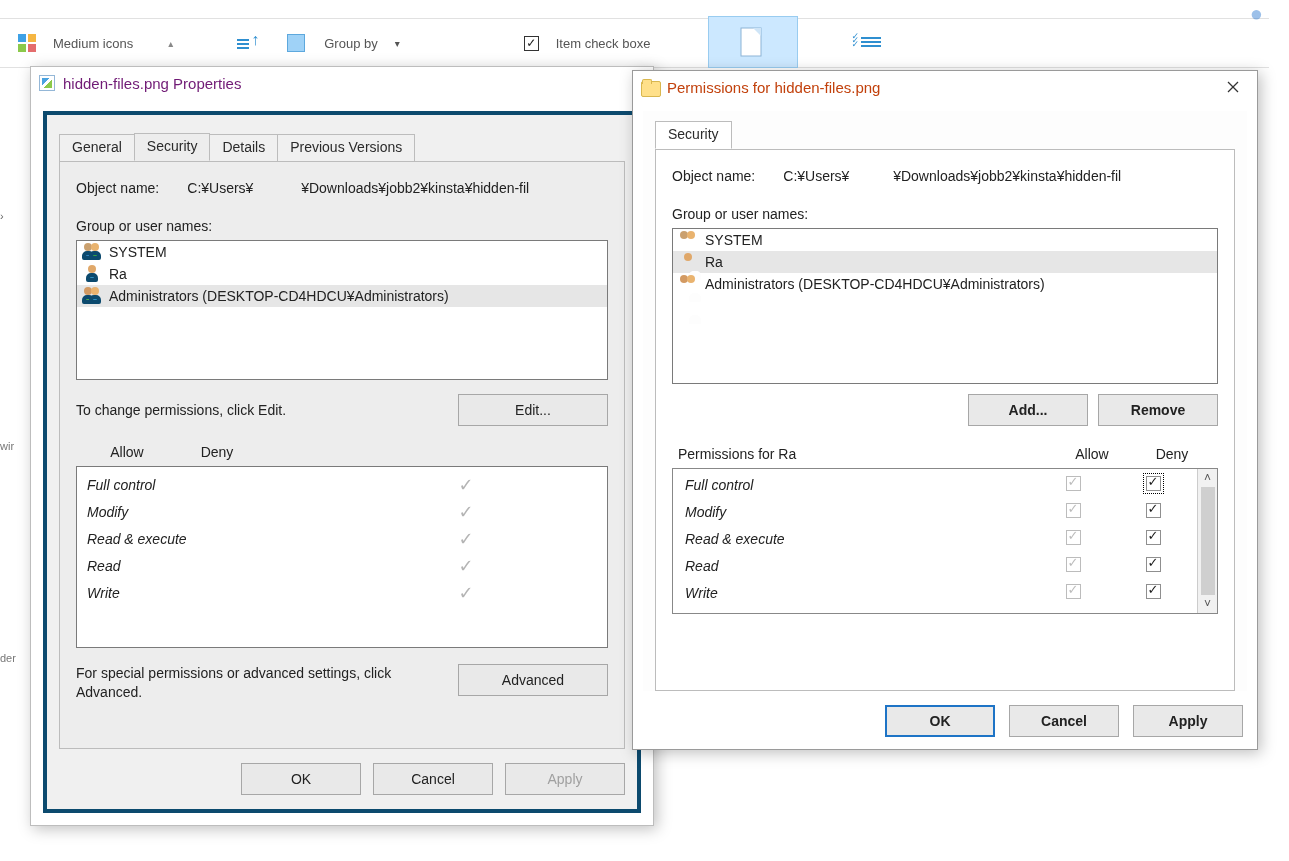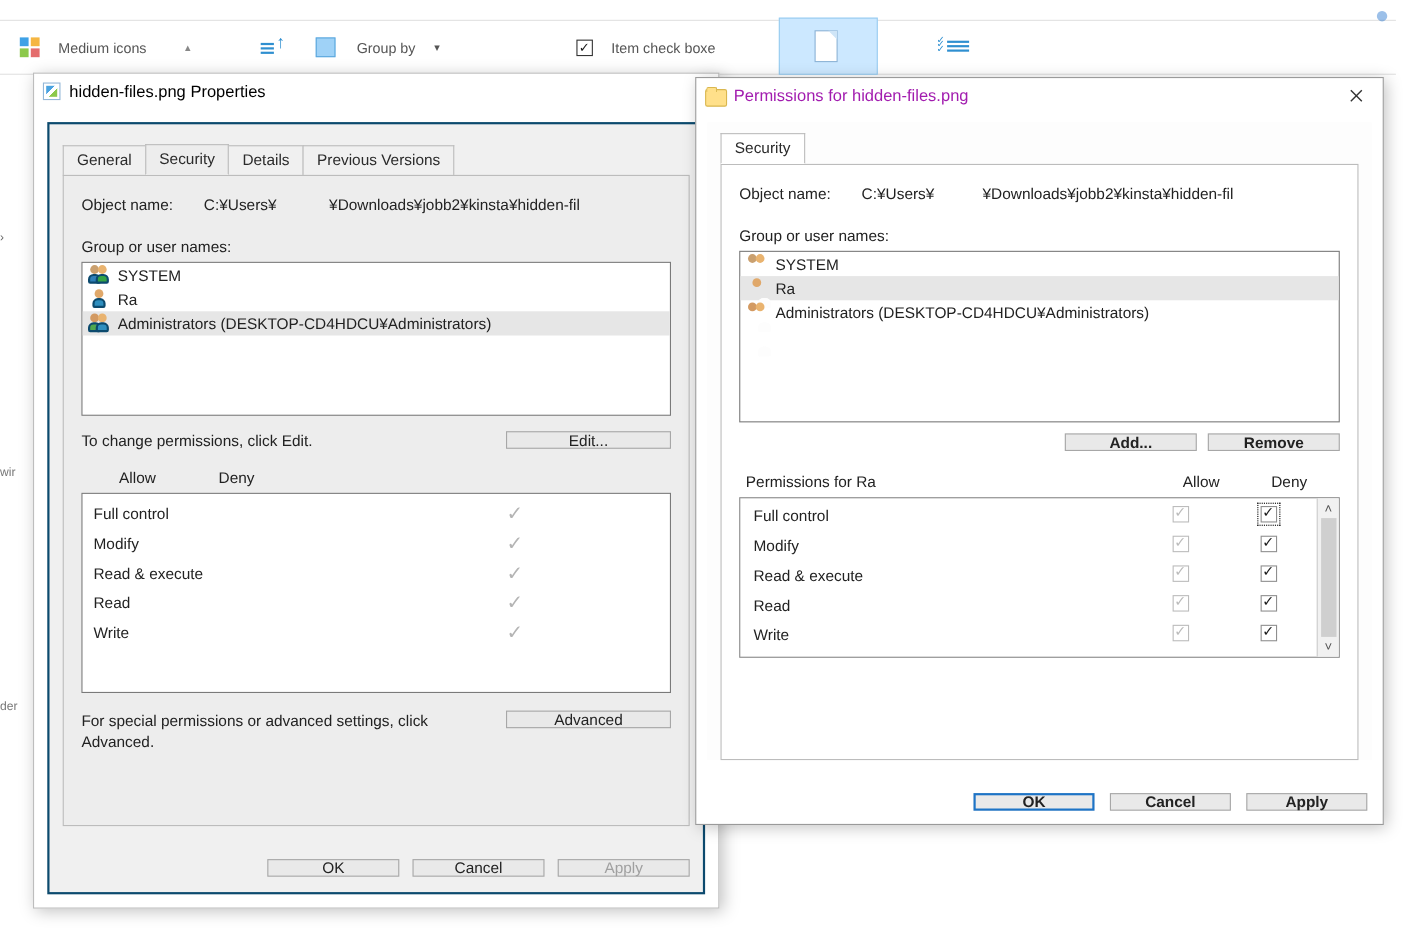--- a/index.html
+++ b/index.html
@@ -54,21 +54,21 @@
   .rib-list-icon span{ height:2px; background:#2f8fd0; position:relative;}
   .rib-list-icon span::before{content:"✓"; position:absolute; left:-10px; top:-6px; font-size:9px; color:#2f8fd0;}
   .rib-arrowlist{ position:relative; width:26px; height:20px; }
   .rib-arrowlist .arr{ position:absolute; left:14px; top:-2px; color:#2f8fd0; font-size:16px; }
   .rib-arrowlist .lines{ position:absolute; left:0; top:4px; width:12px;}
   .rib-arrowlist .lines span{display:block;height:2px;background:#2f8fd0;margin:2px 0;}
   .rib-groupicon{ width:18px; height:18px; background:#9fd2f7; border:1px solid #5da8dd; margin-right:2px;}
   .rib-find-arrow{ position:absolute; left:0; top:210px; color:#666; font-size:11px; }
 
   
-  .bg-sidebar { position:absolute; left:0; top:234px; width:32px; color:#777; font-size:11px; }
+  .bg-sidebar { position:absolute; left:0; top:250px; width:32px; color:#777; font-size:11px; }
   .bg-sidebar div{ margin:60px 0; white-space:nowrap; }
 
   
   .dlg {
     position: absolute;
     background: #fff;
     border: 1px solid #4d4d4d;
     box-shadow: 3px 3px 14px rgba(0,0,0,.25);
   }
   .dlg.properties {
@@ -80,31 +80,31 @@
   }
   .dlg .titlebar {
     height: 32px;
     display: flex;
     align-items: center;
     padding: 0 8px;
     color: #777;
     font-size: 15px;
     gap: 8px;
   }
-  .dlg.properties .titlebar { color:#000000; }
+  .dlg.properties .titlebar { color:#701a75; }
   .title-file-icon {
     width:16px; height:16px; background:#fff; border:1px solid #94b7d7; position:relative;
   }
   .title-file-icon::after{ content:""; position:absolute; left:2px; top:2px; right:2px; bottom:2px;
     background:linear-gradient(135deg,#4aa3e0 0 40%,#fff 40% 60%,#8cc94b 60% 100%); }
   .dlg .body {
     position: absolute;
     left: 12px; right:12px; top:44px; bottom:12px;
     background:#f0f0f0;
-    border:2px solid #0c4a6e;
+    border:4px solid #0c4a6e;
   }
   
   .tabs {
     position:absolute; top:18px; left:12px; display:flex;
   }
   .tab {
     padding:4px 12px 6px;
     font-size:14px;
     color:#2b2b2b;
     background:#f0f0f0;
@@ -156,60 +156,60 @@
   .user-glyph.two .b2{left:-1px;background:#2f7fb8;}
   .user-glyph.one .h1{left:5px;background:#e0a86a;}
   .user-glyph.one .b1{left:3px;background:#2f8fbf;}
   .user-glyph.admin .h1{left:8px;background:#e9b36f;z-index:2;}
   .user-glyph.admin .b1{left:6px;background:#2f8fbf;z-index:2;}
   .user-glyph.admin .h2{left:1px;background:#d39a62;}
   .user-glyph.admin .b2{left:-1px;background:#4fa84f;}
 
   .row-edit { display:flex; justify-content:space-between; align-items:center; margin:14px 0 18px; }
   .winbtn {
-    min-width:84px; height:16px; padding:0 18px;
+    min-width:84px; height:32px; padding:0 18px;
     background:#e9e9e9; border:1px solid #a7a7a7; color:#222;
     font:inherit; font-size:14px;
     display:inline-flex; align-items:center; justify-content:center;
     cursor:default;
   }
   .winbtn.wide { min-width:150px; }
   .winbtn.primary { border:2px solid #1e74c6; background:#e9e9e9; }
   .winbtn.disabled { color:#a0a0a0; }
 
   .perm-header { display:flex; margin-top:6px; padding:0 6px; }
   .perm-header .c1{ flex:1; }
   .perm-header .c2, .perm-header .c3 { width:90px; text-align:center; }
 
   .perm-box {
     border:1px solid #7a7a7a; background:#fff; margin-top:6px;
     padding:4px 6px; height:182px;
   }
   .perm-row { display:flex; align-items:center; height:27px; font-size:14px; }
-  .perm-row .c1{ flex:1; padding-left:4px;}
+  .perm-row .c1{ flex:1; padding-left:4px;font-style:italic;}
   .perm-row .c2,.perm-row .c3{ width:90px; text-align:center; }
   .ck-gray { color:#b4b4b4; font-size:18px; }
   .ck-none { color:transparent; font-size:18px; }
 
   .row-adv { display:flex; justify-content:space-between; align-items:flex-start; margin-top:16px; }
   .row-adv .txt { max-width:330px; line-height:1.35; }
 
   .dlg-buttons {
     position:absolute; right:12px; bottom:14px; display:flex; gap:12px;
   }
 
   
   .dlg.perms {
     left: 632px;
     top: 70px;
     width: 626px;
     height: 680px;
     border:1px solid #9a9a9a;
   }
-  .dlg.perms .titlebar { color:#a21caf; font-size:15px; }
+  .dlg.perms .titlebar { color:#c2410c; font-size:15px; }
   .title-folder-icon {
     width:18px; height:16px; position:relative;
   }
   .title-folder-icon::before{content:"";position:absolute;left:0;top:2px;width:18px;height:14px;background:#ffe08a;border:1px solid #d9b74f;border-radius:2px;}
   .title-folder-icon::after{content:"";position:absolute;left:1px;top:0;width:8px;height:4px;background:#ffe08a;border:1px solid #d9b74f;border-bottom:none;border-radius:2px 2px 0 0;}
   .closex {
     margin-left:auto; width:32px; height:24px; display:flex; align-items:center; justify-content:center; color:#333; font-size:14px;
   }
   .dlg.perms .body {
     left:10px; right:10px; top:40px; bottom:58px;

